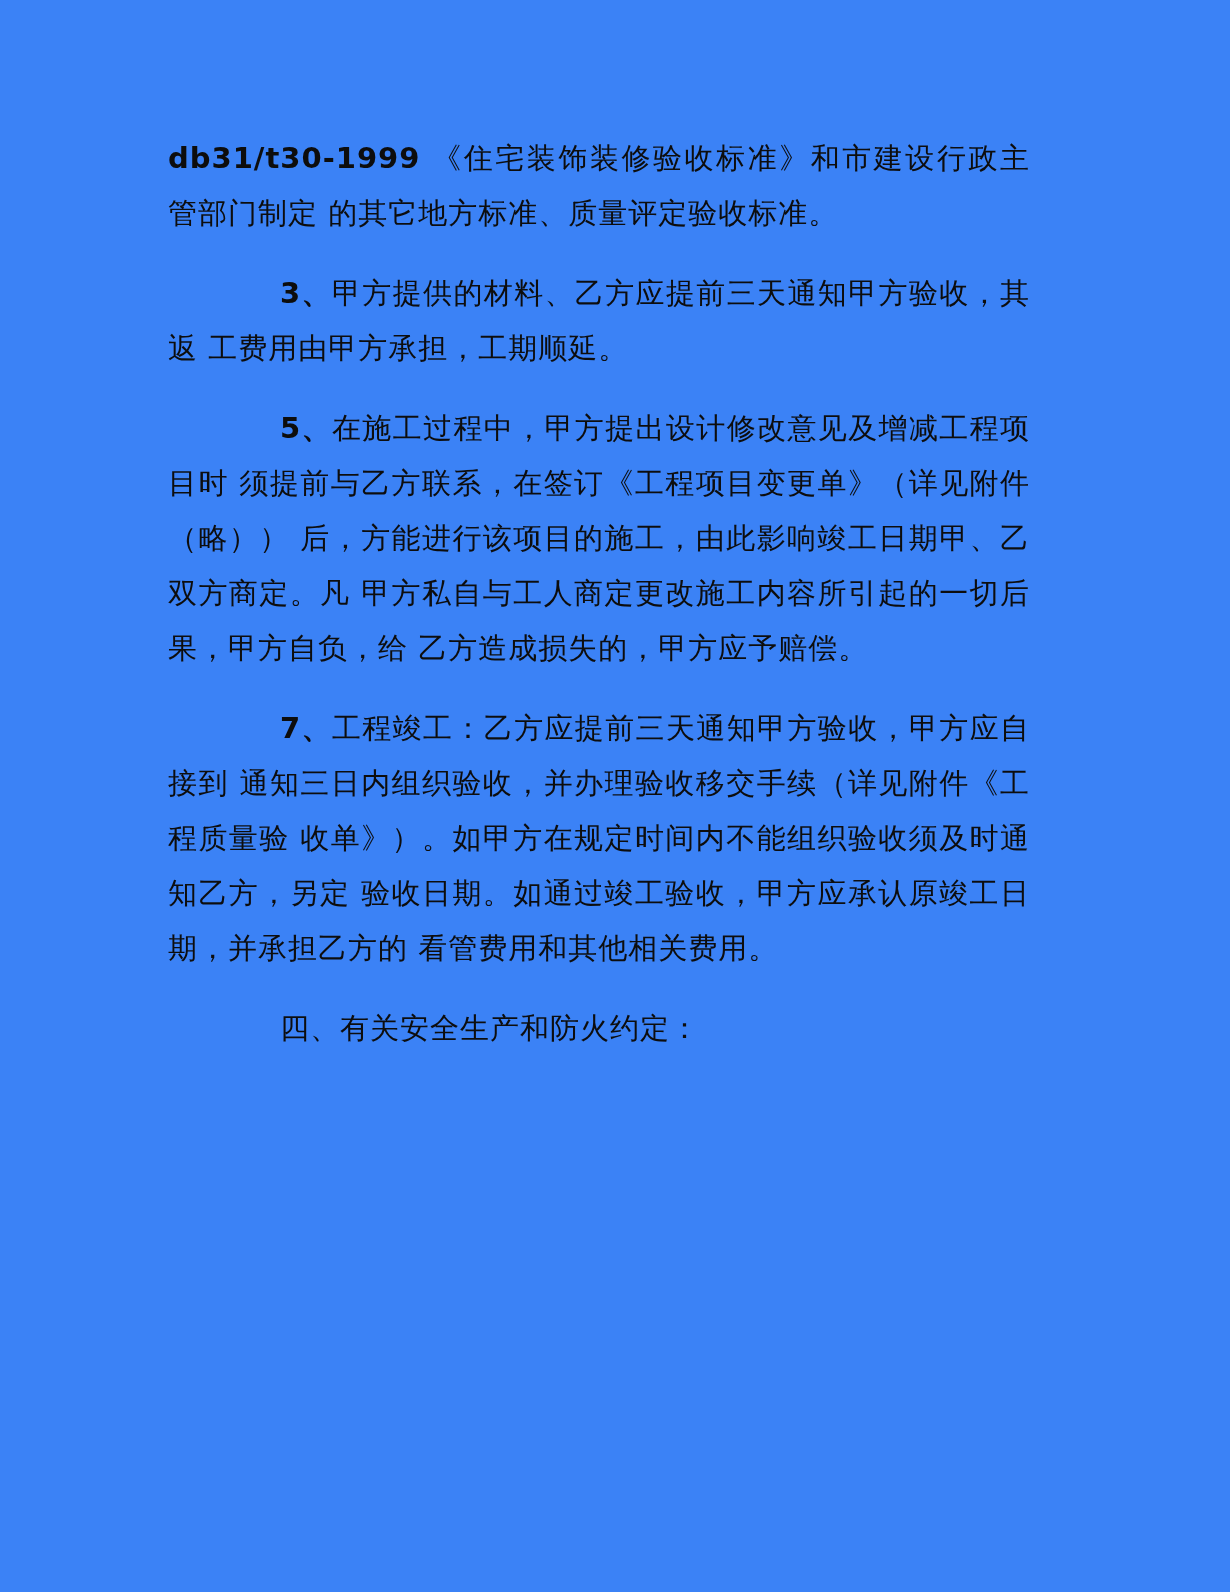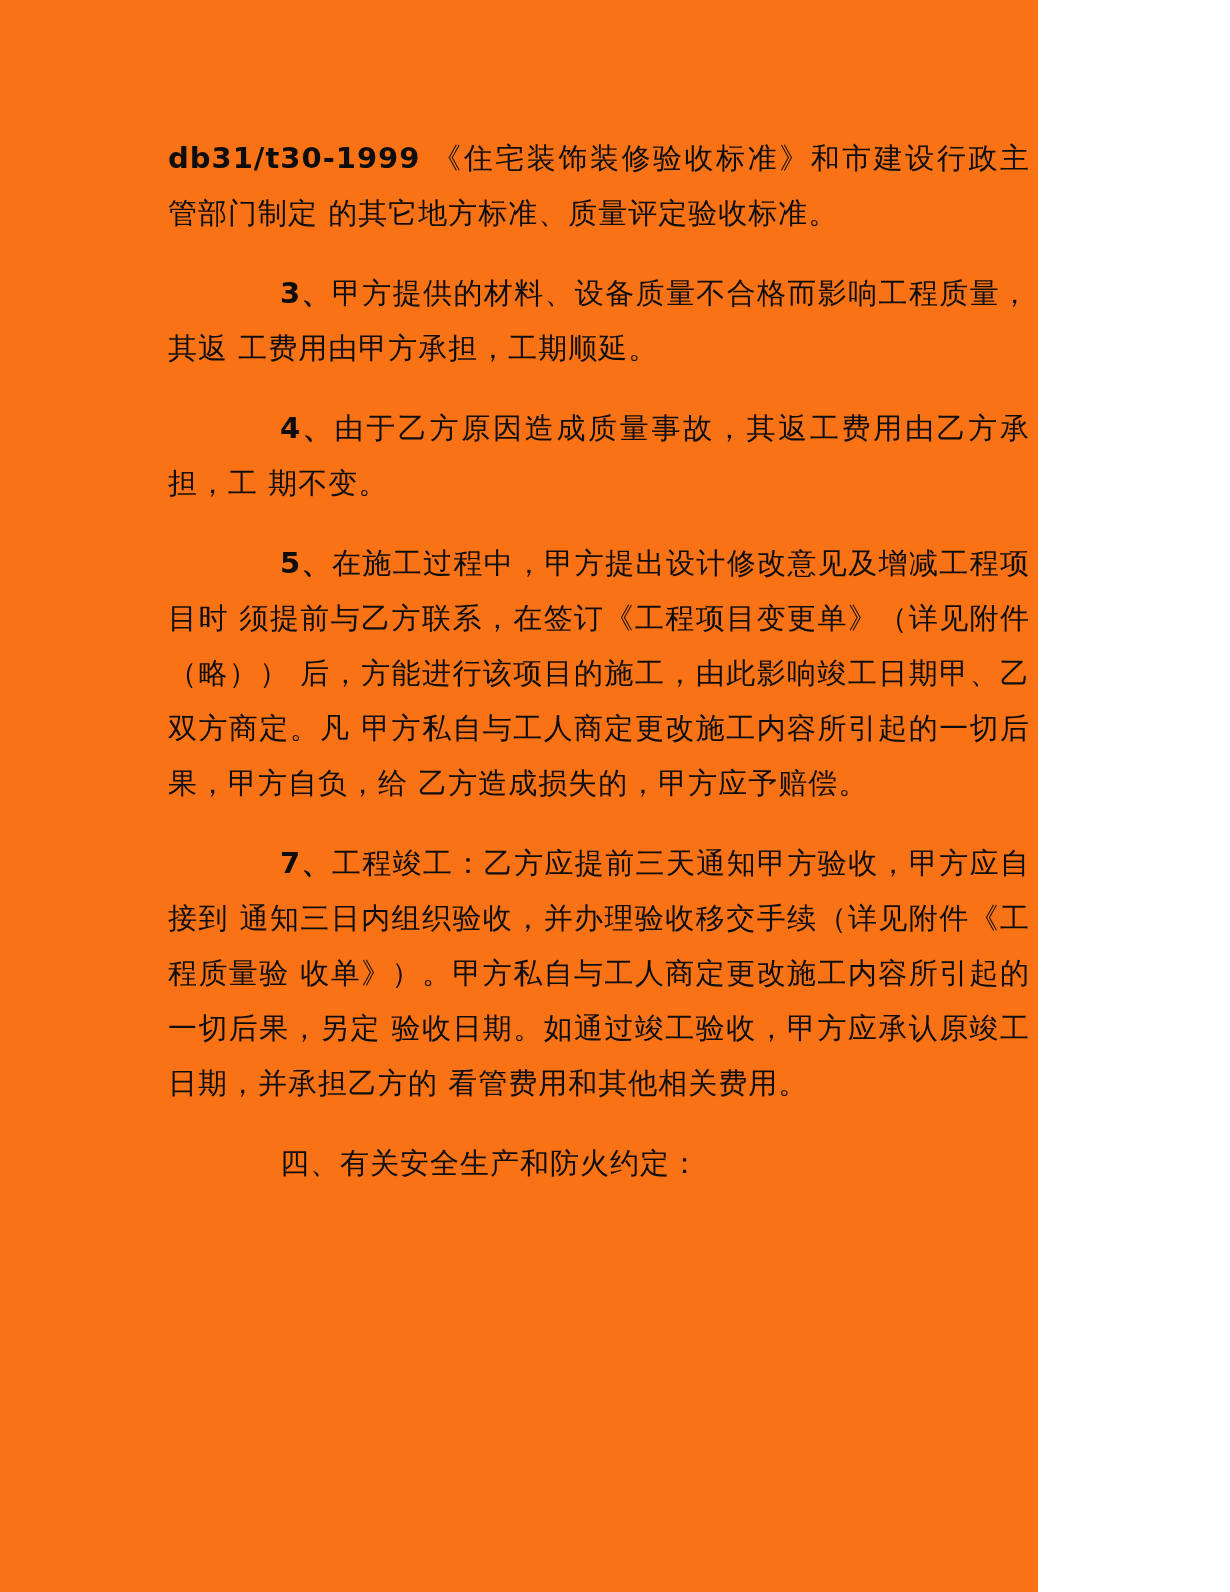--- a/index.html
+++ b/index.html
@@ -9,23 +9,23 @@
   }
   body {
     width: 1230px;
     height: 1592px;
     font-family: "DejaVu Sans", "Liberation Sans", sans-serif;
     color: #0d0d0d;
     overflow: hidden;
   }
   .doc-page {
     box-sizing: border-box;
-    width: 1038px;
+    width: 1230px;
     height: 1592px;
-    background: #f97316;
+    background: #3b82f6;
     padding: 131px 92px 40px 168px;
   }
   .doc-body {
     width: 862px;
   }
   p.para {
     margin: 0 0 25px 0;
     font-size: 29px;
     line-height: 55px;
     letter-spacing: 1px;
@@ -46,25 +46,24 @@
 </style>
 </head>
 <body>
 
 <div class="doc-page">
   <div class="doc-body">
 
     <p class="para"><span class="lead-bold">db31/t30-1999</span><span> 《住宅装饰装修验收标准》和市建设行政主管部门制定 的其它地方标准、质量评定验收标准。</span></p>
 
 
-    <p class="para indented"><span class="lead-bold">3、</span><span>甲方提供的材料、设备质量不合格而影响工程质量，其返 工费用由甲方承担，工期顺延。</span></p>
+    <p class="para indented"><span class="lead-bold">3、</span><span>甲方提供的材料、乙方应提前三天通知甲方验收，其返 工费用由甲方承担，工期顺延。</span></p>
 
-    <p class="para indented"><span class="lead-bold">4、</span><span>由于乙方原因造成质量事故，其返工费用由乙方承担，工 期不变。</span></p>
 
     <p class="para indented"><span class="lead-bold">5、</span><span>在施工过程中，甲方提出设计修改意见及增减工程项目时 须提前与乙方联系，在签订《工程项目变更单》（详见附件（略）） 后，方能进行该项目的施工，由此影响竣工日期甲、乙双方商定。凡 甲方私自与工人商定更改施工内容所引起的一切后果，甲方自负，给 乙方造成损失的，甲方应予赔偿。</span></p>
 
 
-    <p class="para indented"><span class="lead-bold">7、</span><span>工程竣工：乙方应提前三天通知甲方验收，甲方应自接到 通知三日内组织验收，并办理验收移交手续（详见附件《工程质量验 收单》）。甲方私自与工人商定更改施工内容所引起的一切后果，另定 验收日期。如通过竣工验收，甲方应承认原竣工日期，并承担乙方的 看管费用和其他相关费用。</span></p>
+    <p class="para indented"><span class="lead-bold">7、</span><span>工程竣工：乙方应提前三天通知甲方验收，甲方应自接到 通知三日内组织验收，并办理验收移交手续（详见附件《工程质量验 收单》）。如甲方在规定时间内不能组织验收须及时通知乙方，另定 验收日期。如通过竣工验收，甲方应承认原竣工日期，并承担乙方的 看管费用和其他相关费用。</span></p>
 
     <p class="para indented"><span>四、</span><span>有关安全生产和防火约定：</span></p>
 
   </div>
 </div>
 
 </body></html>

